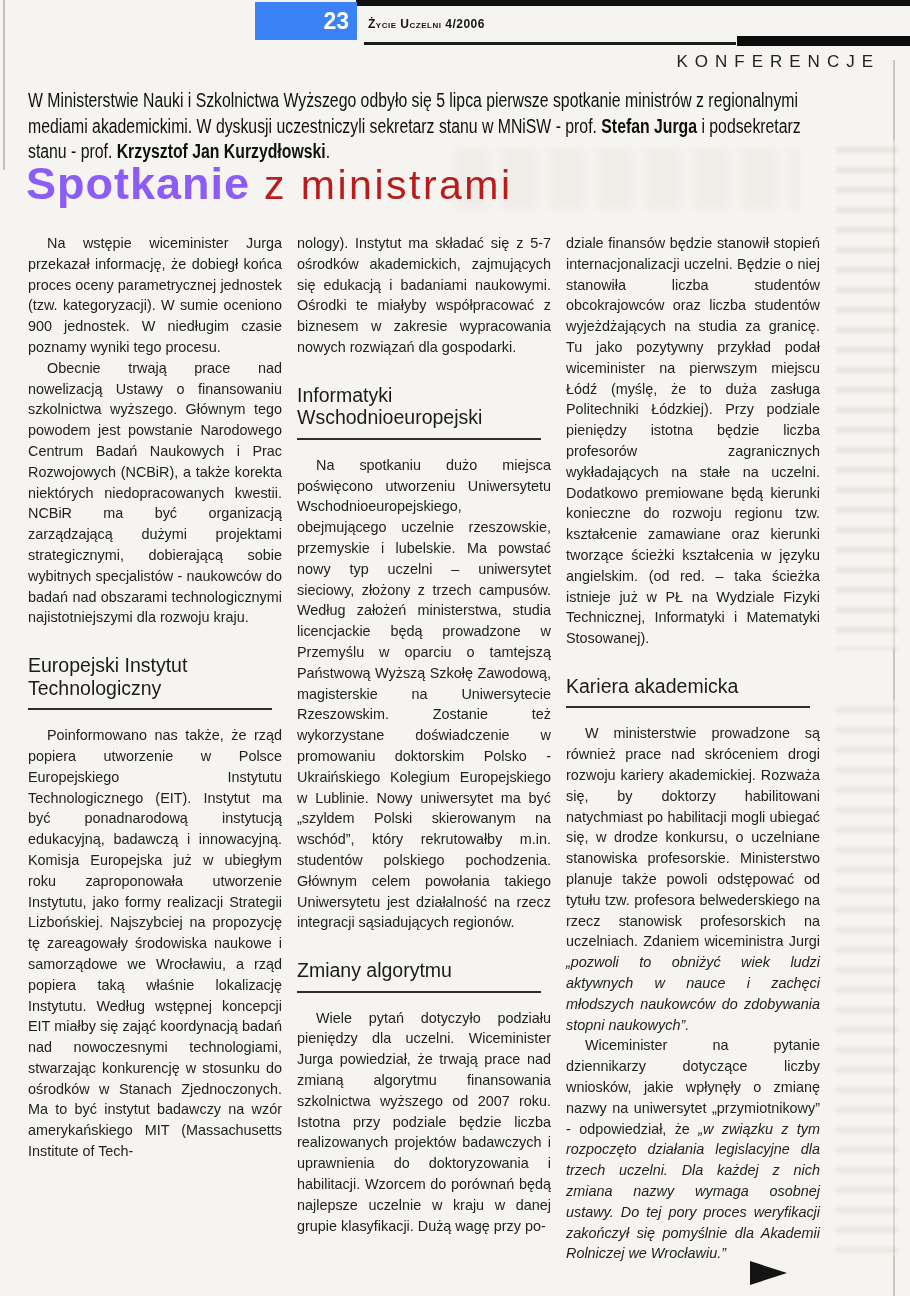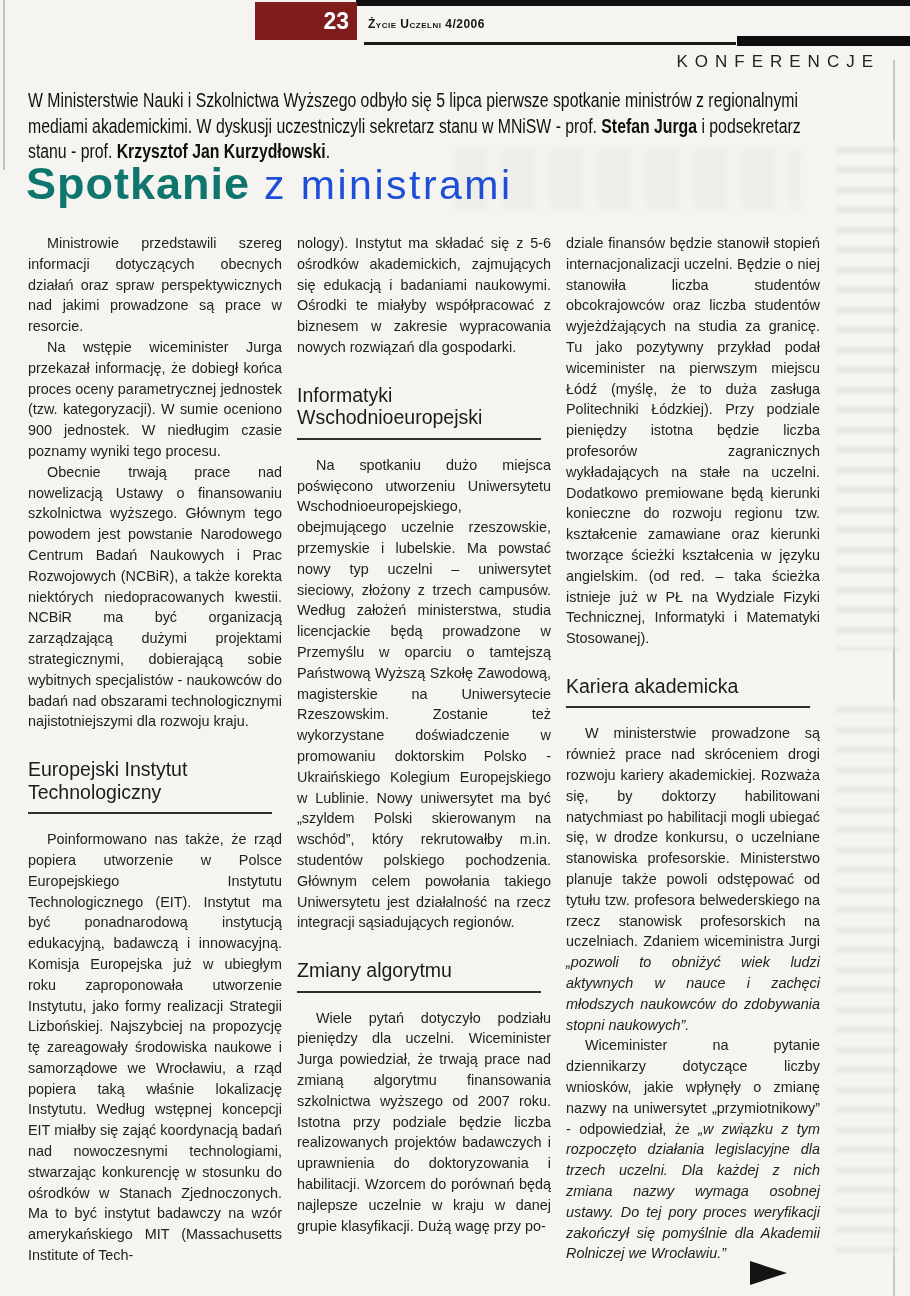--- a/index.html
+++ b/index.html
@@ -3,38 +3,38 @@
 <meta charset="utf-8">
 <style>
   html,body { margin:0; padding:0; background:#8d8d8d; }
   .page {
     position:relative; width:910px; height:1296px; margin:0 auto;
     background:#f5f4f0; overflow:hidden;
     font-family:"Liberation Sans", sans-serif; color:#1e1e1e;
   }
   
   .top-rule    { position:absolute; left:356px; top:0; width:554px; height:6px; background:#101010; }
-  .pageno-bar  { position:absolute; left:255px; top:2px; width:102px; height:38px; background:#7f1d1d;
+  .pageno-bar  { position:absolute; left:255px; top:2px; width:102px; height:38px; background:#3b82f6;
                  color:#ffffff; font-weight:bold; font-size:23px; line-height:38px;
                  text-align:right; padding-right:8px; box-sizing:border-box; }
   .masthead    { position:absolute; left:368px; top:17px; font-size:12px; font-weight:600;
                  font-variant:small-caps; letter-spacing:0.5px; color:#161616; }
   .mast-rule   { position:absolute; left:364px; top:42px; width:372px; height:3px; background:#1a1a1a; }
   .section-bar { position:absolute; left:737px; top:36px; width:173px; height:10px; background:#0d0d0d; }
   .section-label{ position:absolute; right:30px; top:52px; font-size:17px; font-weight:500;
                  letter-spacing:7px; color:#222222; }
   
   .intro { position:absolute; left:28px; top:88px; width:985px;
            transform:scaleX(0.79); transform-origin:0 0;
            font-size:20px; line-height:25.5px; font-weight:500; color:#101010; }
   .intro b { font-weight:800; }
   
   .title  { position:absolute; left:26px; top:158px; white-space:nowrap; }
-  .t-bold { font-weight:800; font-size:45px; letter-spacing:1px; color:#0f766e; }
-  .t-reg  { font-weight:400; font-size:41px; letter-spacing:2.5px; color:#1d4ed8; }
+  .t-bold { font-weight:800; font-size:45px; letter-spacing:1px; color:#8b5cf6; }
+  .t-reg  { font-weight:400; font-size:41px; letter-spacing:2.5px; color:#b91c1c; }
   
   .cols { position:absolute; left:28px; top:233px; width:792px; display:flex; gap:15px; }
   .col  { width:254px; font-size:14.4px; line-height:20.8px; text-align:justify; color:#222222; }
   .col p { margin:0; }
   p.ind { text-indent:19px; }
   .colhead { font-size:19.5px; line-height:22.5px; font-weight:400; color:#1b1b1b;
              margin:26px 0 15px; padding-bottom:9px; border-bottom:2.5px solid #2e2e2e;
              width:96%; text-align:left; }
   .col i { font-style:italic; }
   
@@ -74,29 +74,28 @@
 
   <div class="ghost-title"></div>
 
   <div class="title">
     <span class="t-bold">Spotkanie</span><span class="t-reg"> z ministrami</span>
   </div>
 
   <div class="cols">
 
     <div class="col">
-      <p class="ind">Ministrowie przedstawili szereg informacji dotyczących obecnych działań oraz spraw perspektywicznych nad jakimi prowadzone są prace w resorcie.</p>
       <p class="ind">Na wstępie wiceminister Jurga przekazał informację, że dobiegł końca proces oceny parametrycznej jednostek (tzw. kategoryzacji). W sumie oceniono 900 jednostek. W niedługim czasie poznamy wyniki tego procesu.</p>
       <p class="ind">Obecnie trwają prace nad nowelizacją Ustawy o finansowaniu szkolnictwa wyższego. Głównym tego powodem jest powstanie Narodowego Centrum Badań Naukowych i Prac Rozwojowych (NCBiR), a także korekta niektórych niedopracowanych kwestii. NCBiR ma być organizacją zarządzającą dużymi projektami strategicznymi, dobierającą sobie wybitnych specjalistów - naukowców do badań nad obszarami technologicznymi najistotniejszymi dla rozwoju kraju.</p>
       <div class="colhead">Europejski Instytut Technologiczny</div>
       <p class="ind">Poinformowano nas także, że rząd popiera utworzenie w Polsce Europejskiego Instytutu Technologicznego (EIT). Instytut ma być ponadnarodową instytucją edukacyjną, badawczą i innowacyjną. Komisja Europejska już w ubiegłym roku zaproponowała utworzenie Instytutu, jako formy realizacji Strategii Lizbońskiej. Najszybciej na propozycję tę zareagowały środowiska naukowe i samorządowe we Wrocławiu, a rząd popiera taką właśnie lokalizację Instytutu. Według wstępnej koncepcji EIT miałby się zająć koordynacją badań nad nowoczesnymi technologiami, stwarzając konkurencję w stosunku do ośrodków w Stanach Zjednoczonych. Ma to być instytut badawczy na wzór amerykańskiego MIT (Massachusetts Institute of Tech-</p>
     </div>
 
     <div class="col">
-      <p>nology). Instytut ma składać się z 5-6 ośrodków akademickich, zajmujących się edukacją i badaniami naukowymi. Ośrodki te miałyby współpracować z biznesem w zakresie wypracowania nowych rozwiązań dla gospodarki.</p>
+      <p>nology). Instytut ma składać się z 5-7 ośrodków akademickich, zajmujących się edukacją i badaniami naukowymi. Ośrodki te miałyby współpracować z biznesem w zakresie wypracowania nowych rozwiązań dla gospodarki.</p>
       <div class="colhead">Informatyki Wschodnioeuropejski</div>
       <p class="ind">Na spotkaniu dużo miejsca poświęcono utworzeniu Uniwersytetu Wschodnioeuropejskiego, obejmującego uczelnie rzeszowskie, przemyskie i lubelskie. Ma powstać nowy typ uczelni – uniwersytet sieciowy, złożony z trzech campusów. Według założeń ministerstwa, studia licencjackie będą prowadzone w Przemyślu w oparciu o tamtejszą Państwową Wyższą Szkołę Zawodową, magisterskie na Uniwersytecie Rzeszowskim. Zostanie też wykorzystane doświadczenie w promowaniu doktorskim Polsko - Ukraińskiego Kolegium Europejskiego w Lublinie. Nowy uniwersytet ma być „szyldem Polski skierowanym na wschód”, który rekrutowałby m.in. studentów polskiego pochodzenia. Głównym celem powołania takiego Uniwersytetu jest działalność na rzecz integracji sąsiadujących regionów.</p>
       <div class="colhead">Zmiany algorytmu</div>
       <p class="ind">Wiele pytań dotyczyło podziału pieniędzy dla uczelni. Wiceminister Jurga powiedział, że trwają prace nad zmianą algorytmu finansowania szkolnictwa wyższego od 2007 roku. Istotna przy podziale będzie liczba realizowanych projektów badawczych i uprawnienia do doktoryzowania i habilitacji. Wzorcem do porównań będą najlepsze uczelnie w kraju w danej grupie klasyfikacji. Dużą wagę przy po-</p>
     </div>
 
     <div class="col">
       <p>dziale finansów będzie stanowił stopień internacjonalizacji uczelni. Będzie o niej stanowiła liczba studentów obcokrajowców oraz liczba studentów wyjeżdżających na studia za granicę. Tu jako pozytywny przykład podał wiceminister na pierwszym miejscu Łódź (myślę, że to duża zasługa Politechniki Łódzkiej). Przy podziale pieniędzy istotna będzie liczba profesorów zagranicznych wykładających na stałe na uczelni. Dodatkowo premiowane będą kierunki konieczne do rozwoju regionu tzw. kształcenie zamawiane oraz kierunki tworzące ścieżki kształcenia w języku angielskim. (od red. – taka ścieżka istnieje już w PŁ na Wydziale Fizyki Technicznej, Informatyki i Matematyki Stosowanej).</p>
       <div class="colhead">Kariera akademicka</div>
       <p class="ind"><span>W ministerstwie prowadzone są również prace nad skróceniem drogi rozwoju kariery akademickiej. Rozważa się, by doktorzy habilitowani natychmiast po habilitacji mogli ubiegać się, w drodze konkursu, o uczelniane stanowiska profesorskie. Ministerstwo planuje także powoli odstępować od tytułu tzw. profesora belwederskiego na rzecz stanowisk profesorskich na uczelniach. Zdaniem wiceministra Jurgi </span><i>„pozwoli to obniżyć wiek ludzi aktywnych w nauce i zachęci młodszych naukowców do zdobywania stopni naukowych”.</i></p>

